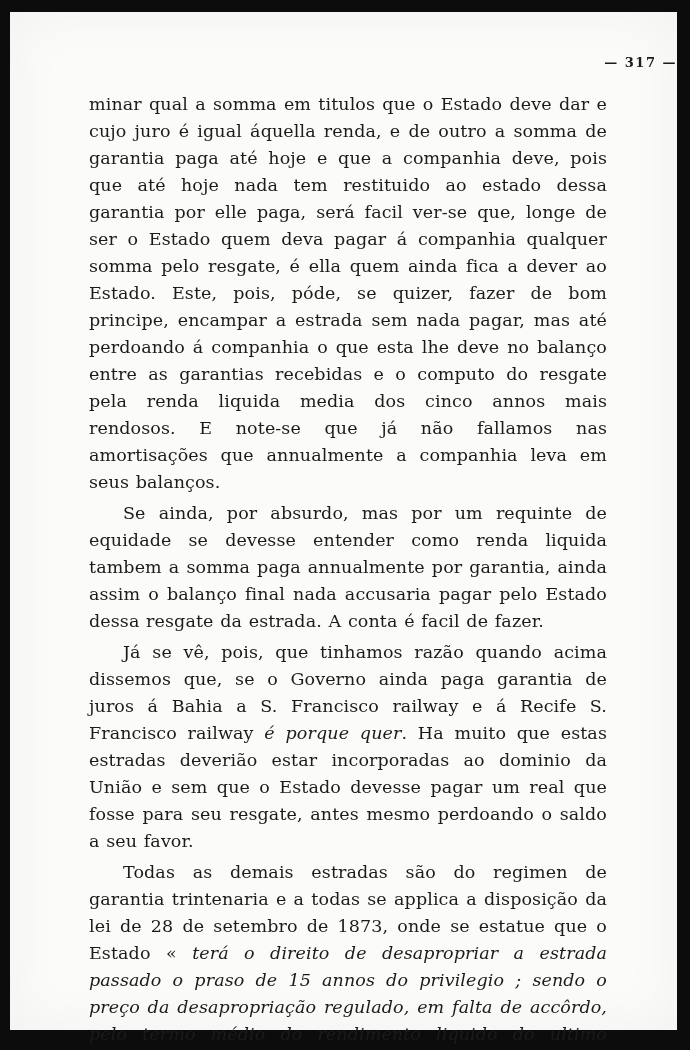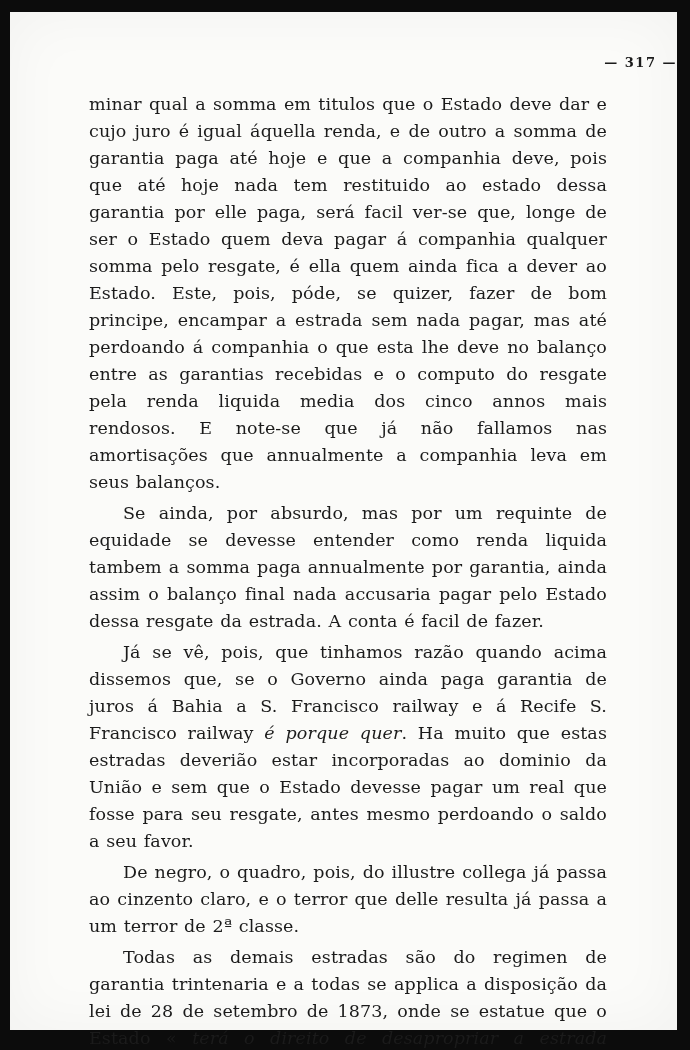--- a/index.html
+++ b/index.html
@@ -63,19 +63,18 @@
     <div class="page-number">— 317 —</div>
 
     <div class="text-block">
 
       <p class="para"><span>minar qual a somma em titulos que o Estado deve dar e cujo juro é igual áquella renda, e de outro a somma de garantia paga até hoje e que a companhia deve, pois que até hoje nada tem restituido ao estado dessa garantia por elle paga, será facil ver-se que, longe de ser o Estado quem deva pagar á companhia qualquer somma pelo resgate, é ella quem ainda fica a dever ao Estado. Este, pois, póde, se quizer, fazer de bom principe, encampar a estrada sem nada pagar, mas até perdoando á companhia o que esta lhe deve no balanço entre as garantias recebidas e o computo do resgate pela renda liquida media dos cinco annos mais rendosos. E note-se que já não fallamos nas amortisações que annualmente a companhia leva em seus balanços.</span></p>
 
       <p class="para indent"><span>Se ainda, por absurdo, mas por um requinte de equidade se devesse entender como renda liquida tambem a somma paga annualmente por garantia, ainda assim o balanço final nada accusaria pagar pelo Estado dessa resgate da estrada. A conta é facil de fazer.</span></p>
 
       <p class="para indent"><span>Já se vê, pois, que tinhamos razão quando acima dissemos que, se o Governo ainda paga garantia de juros á Bahia a S. Francisco railway e á Recife S. Francisco railway </span><span class="seg-italic">é porque quer</span><span>. Ha muito que estas estradas deverião estar incorporadas ao dominio da União e sem que o Estado devesse pagar um real que fosse para seu resgate, antes mesmo perdoando o saldo a seu favor.</span></p>
 
-      <p class="para indent"><span>De negro, o quadro, pois, do illustre collega já passa ao cinzento claro, e o terror que delle resulta já passa a um terror de 2ª classe.</span></p>
 
       <p class="para indent"><span>Todas as demais estradas são do regimen de garantia trintenaria e a todas se applica a disposição da lei de 28 de setembro de 1873, onde se estatue que o Estado « </span><span class="seg-italic">terá o direito de desapropriar a estrada passado o praso de 15 annos do privilegio ; sendo o preço da desapropriação regulado, em falta de accôrdo, pelo termo médio do rendimento liquido do ultimo quinquennio</span></p>
 
     </div>
   </div>
 </div>
 
 </body></html>

